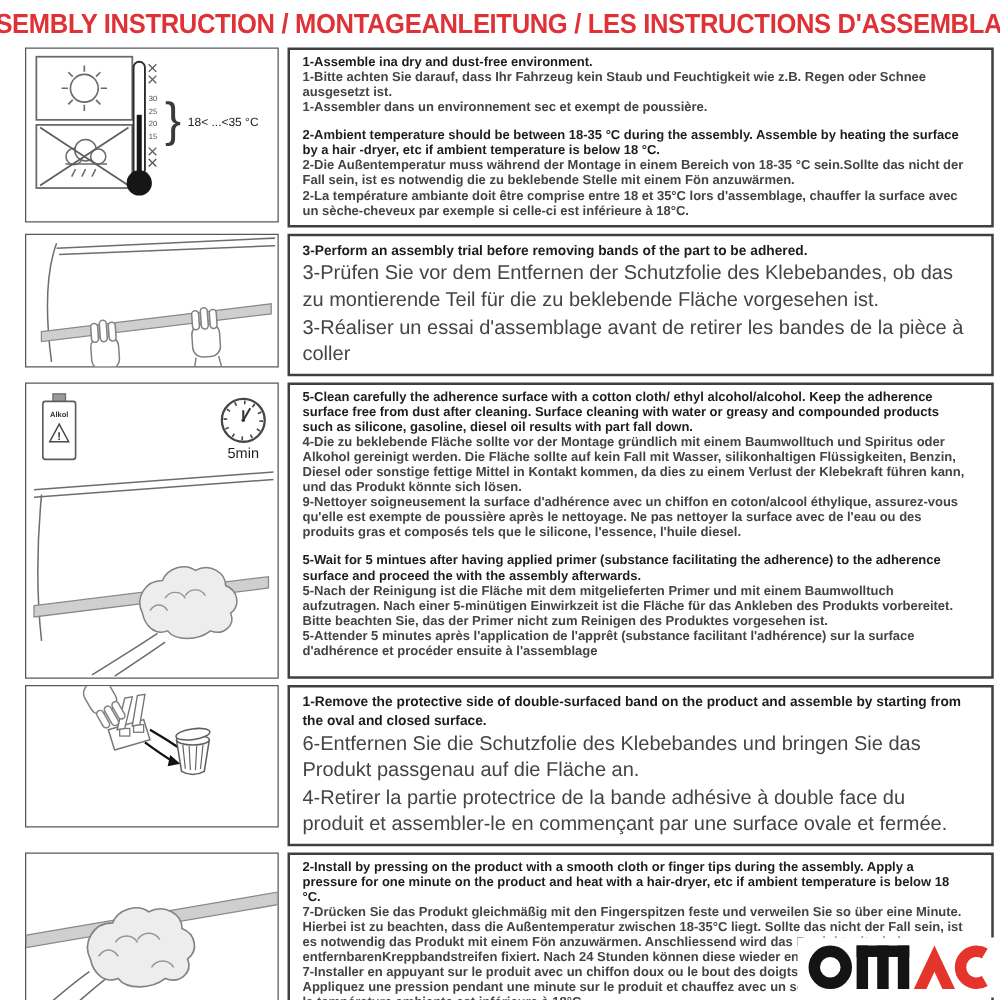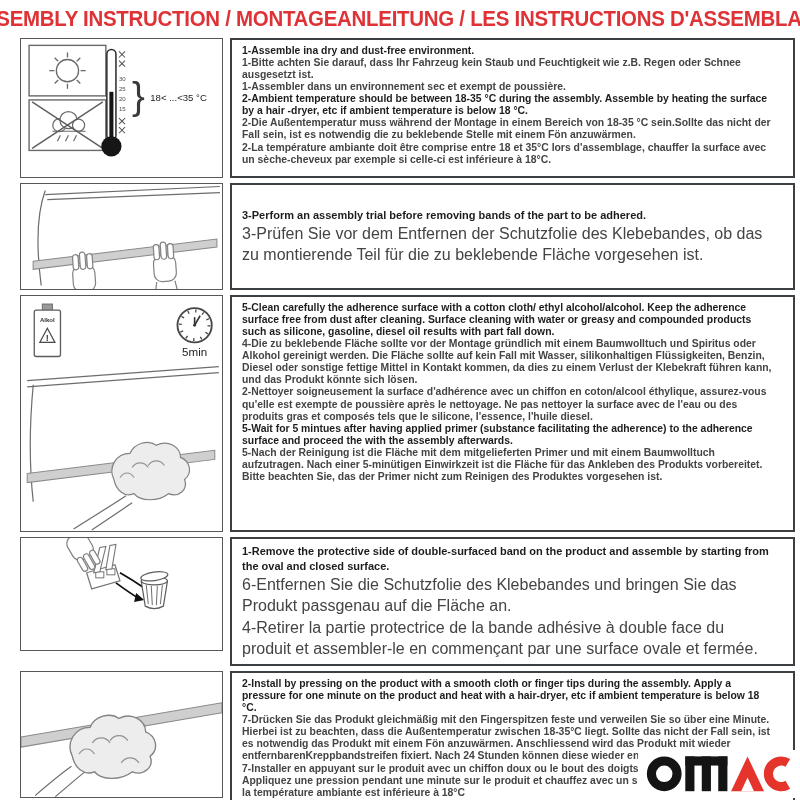--- a/index.html
+++ b/index.html
@@ -10,21 +10,21 @@
         letter-spacing:-0.3px;transform:scaleX(.93);transform-origin:center;}
   .rows{position:absolute;left:20px;right:5px;top:38px;}
   .row{display:flex;gap:7px;margin-bottom:5px;}
   .illus{width:203px;flex:none;border:1.6px solid #55585a;box-sizing:border-box;background:#fff;}
   .illus svg{display:block;width:100%;height:100%;}
   .textpanel{flex:1;border:2px solid #3c4043;box-sizing:border-box;
         padding:5px 20px 4px 10px;color:#444;}
   .r1{height:140px}.r2{height:107px}.r3{height:237px}.r4{height:114px}.r5{height:127px}
   .small p{margin:0;font-size:10.4px;line-height:1.16;font-weight:bold;}
   p.en{font-weight:700;color:#1d1d1d;}
-  .step + .step{}
+  .step + .step{margin-top:10px;}
   .big{display:flex;flex-direction:column;justify-content:center;}
   .big p{margin:0;font-size:16px;line-height:1.35;}
   .big p.en{font-size:11px;}
   .logo{position:absolute;right:3px;bottom:2px;width:152px;background:#fff;padding-left:7px;}
   .logo svg{display:block;width:100%;}
   .ln{stroke:#6d6d6d;stroke-width:1.2;fill:none;}
   .strip{fill:#cfcfcf;stroke:#8a8a8a;stroke-width:1;}
   .hand rect,.hand path{fill:#fff;stroke:#828282;stroke-width:1.2;}
   .cloth{fill:#ededed;stroke:#828282;stroke-width:1.2;}
 </style>
@@ -134,20 +134,21 @@
               <rect x="-3" y="-19" width="5.5" height="17" rx="2.7"></rect>
               <rect x="4" y="-17" width="5.5" height="15" rx="2.7"></rect>
               <path d="M-9,20 L-11,30 M9,20 L11,30" fill="none"></path>
             </g>
           </g>
         </svg>
       </div>
       <div class="textpanel big">
         <p class="en">3-Perform an assembly trial before removing bands of the part to be adhered.</p>
         <p>3-Prüfen Sie vor dem Entfernen der Schutzfolie des Klebebandes, ob das zu montierende Teil für die zu beklebende Fläche vorgesehen ist.</p>
+        <p>3-Réaliser un essai d'assemblage avant de retirer les bandes de la pièce à coller</p>
       </div>
     </div>
 
     <div class="row">
       <div class="illus r3">
         <svg viewBox="0 0 199 233">
           <g>
             <rect x="21" y="8" width="10" height="7" fill="#9a9a9a" stroke="#6a6a6a" stroke-width="1"></rect>
             <rect x="13" y="14" width="26" height="46" rx="2" fill="#fff" stroke="#5c5c5c" stroke-width="1.3"></rect>
             <text x="26" y="26" text-anchor="middle" font-size="6" font-weight="bold" fill="#333" font-family="Liberation Sans, sans-serif">Alkol</text>
@@ -177,25 +178,26 @@
                        C12,32 -6,32 -12,24 C-22,28 -30,20 -32,10 Z"></path>
               <path d="M-14,-2 C-10,-8 -2,-8 2,-2 M2,-4 C6,-10 14,-10 18,-4 M-26,8 C-22,2 -16,2 -12,8" fill="none" stroke="#929292" stroke-width="1.1"></path>
             </g>
           </g>
         </svg>
       </div>
       <div class="textpanel small">
         <div class="step">
           <p class="en">5-Clean carefully the adherence surface with a cotton cloth/ ethyl alcohol/alcohol. Keep the adherence surface free from dust after cleaning. Surface cleaning with water or greasy and compounded products such as silicone, gasoline, diesel oil results with part fall down.</p>
           <p>4-Die zu beklebende Fläche sollte vor der Montage gründlich mit einem Baumwolltuch und Spiritus oder Alkohol gereinigt werden. Die Fläche sollte auf kein Fall mit Wasser, silikonhaltigen Flüssigkeiten, Benzin, Diesel oder sonstige fettige Mittel in Kontakt kommen, da dies zu einem Verlust der Klebekraft führen kann, und das Produkt könnte sich lösen.</p>
-          <p>2-Nettoyer soigneusement la surface d'adhérence avec un chiffon en coton/alcool éthylique, assurez-vous qu'elle est exempte de poussière après le nettoyage. Ne pas nettoyer la surface avec de l'eau ou des produits gras et composés tels que le silicone, l'essence, l'huile diesel.</p>
+          <p>9-Nettoyer soigneusement la surface d'adhérence avec un chiffon en coton/alcool éthylique, assurez-vous qu'elle est exempte de poussière après le nettoyage. Ne pas nettoyer la surface avec de l'eau ou des produits gras et composés tels que le silicone, l'essence, l'huile diesel.</p>
         </div>
         <div class="step">
           <p class="en">5-Wait for 5 mintues after having applied primer (substance facilitating the adherence) to the adherence surface and proceed the with the assembly afterwards.</p>
           <p>5-Nach der Reinigung ist die Fläche mit dem mitgelieferten Primer und mit einem Baumwolltuch aufzutragen. Nach einer 5-minütigen Einwirkzeit ist die Fläche für das Ankleben des Produkts vorbereitet. Bitte beachten Sie, das der Primer nicht zum Reinigen des Produktes vorgesehen ist.</p>
+          <p>5-Attender 5 minutes après l'application de l'apprêt (substance facilitant l'adhérence) sur la surface d'adhérence et procéder ensuite à l'assemblage</p>
         </div>
       </div>
     </div>
 
     <div class="row">
       <div class="illus r4">
         <svg viewBox="0 0 199 110">
           <g>
             <polygon points="70,50 98,42 93,26 65,34" fill="#fff" stroke="#777" stroke-width="1.2"></polygon>
             <rect x="74" y="33" width="8" height="6" fill="#fff" stroke="#777" stroke-width="1"></rect>

